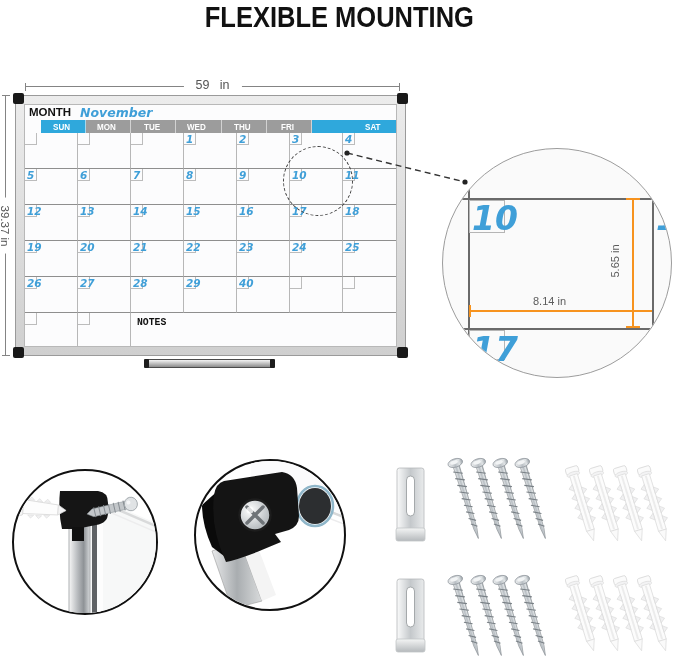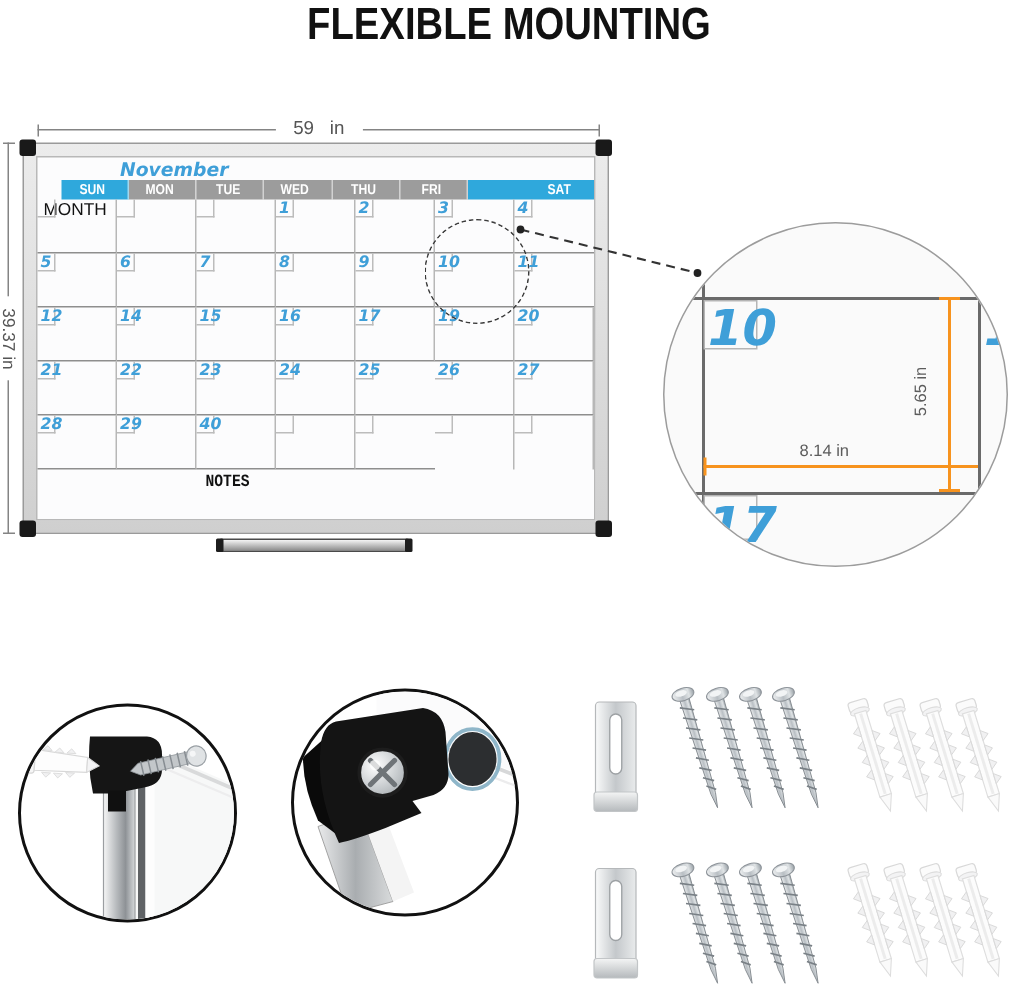--- a/index.html
+++ b/index.html
@@ -26,21 +26,21 @@
 
   
   #board{position:absolute;left:15px;top:95px;width:389px;height:259px;
          background:linear-gradient(180deg,#ececec,#cfcfcf);border:1px solid #9a9a9a;border-radius:2px;}
   .corner{position:absolute;width:11px;height:11px;background:#191919;border-radius:2px;}
   .c-tl{left:-3px;top:-3px;} .c-tr{right:-3px;top:-3px;}
   .c-bl{left:-3px;bottom:-3px;} .c-br{right:-3px;bottom:-3px;}
   #board-inner{position:absolute;left:8px;top:8px;right:8px;bottom:8px;
          background:#fcfcfd;border:1px solid #b8b8b8;}
   #month-row{position:absolute;left:0;top:0;right:0;height:15px;}
-  #month-label{position:absolute;left:4px;top:1px;font-size:11.5px;font-weight:normal;color:#111;margin-top:28px;}
+  #month-label{position:absolute;left:4px;top:1px;font-size:11.5px;font-weight:bold;color:#111;}
   #month-value{position:absolute;left:55px;top:0;font-size:12.5px;font-style:italic;font-weight:bold;
          color:#3F9FD8;font-family:"DejaVu Sans",sans-serif;}
   #day-strip{position:absolute;left:16px;top:15px;right:0;height:13px;display:flex;}
   .day-cell{flex:1;background:#9C9C9C;color:#fff;font-size:9.5px;font-weight:bold;
          text-align:center;line-height:13px;border-right:1px solid rgba(255,255,255,.55);overflow:hidden;}
   .day-cell:last-child{border-right:none;padding-left:40px;}
   .day-cell.weekend{background:#2FA8DC;}
   #cal-grid{position:absolute;left:0;top:28px;right:0;bottom:0;display:grid;
          grid-template-columns:repeat(7,1fr);grid-template-rows:repeat(5,36px) 1fr;}
   .cell{position:relative;border-right:1px solid #b7b7b7;border-bottom:1px solid #8e8e8e;}
@@ -166,33 +166,41 @@
           <div class="cell last-col">
             <span class="corner-box"></span>
             <span class="date-num">11</span>
           </div>
           <div class="cell">
             <span class="corner-box"></span>
             <span class="date-num">12</span>
           </div>
           <div class="cell">
             <span class="corner-box"></span>
+            <span class="date-num">13</span>
+          </div>
+          <div class="cell">
+            <span class="corner-box"></span>
             <span class="date-num">14</span>
           </div>
           <div class="cell">
             <span class="corner-box"></span>
             <span class="date-num">15</span>
           </div>
           <div class="cell">
             <span class="corner-box"></span>
             <span class="date-num">16</span>
           </div>
           <div class="cell">
             <span class="corner-box"></span>
             <span class="date-num">17</span>
+          </div>
+          <div class="cell last-col">
+            <span class="corner-box"></span>
+            <span class="date-num">18</span>
           </div>
           <div class="cell">
             <span class="corner-box"></span>
             <span class="date-num">19</span>
           </div>
           <div class="cell">
             <span class="corner-box"></span>
             <span class="date-num">20</span>
           </div>
           <div class="cell">

